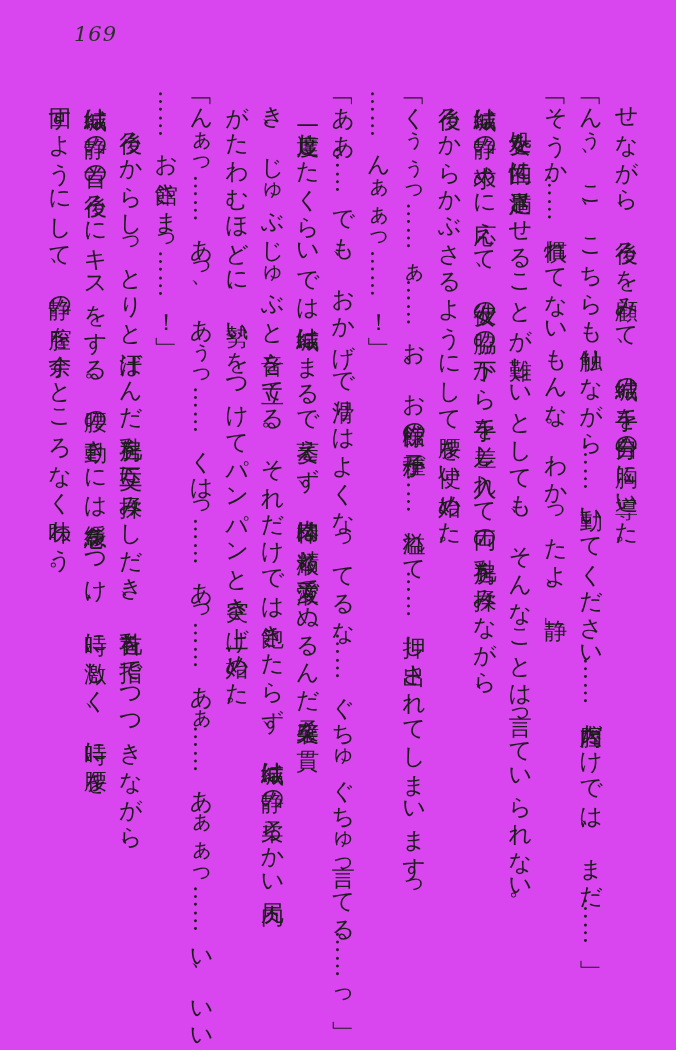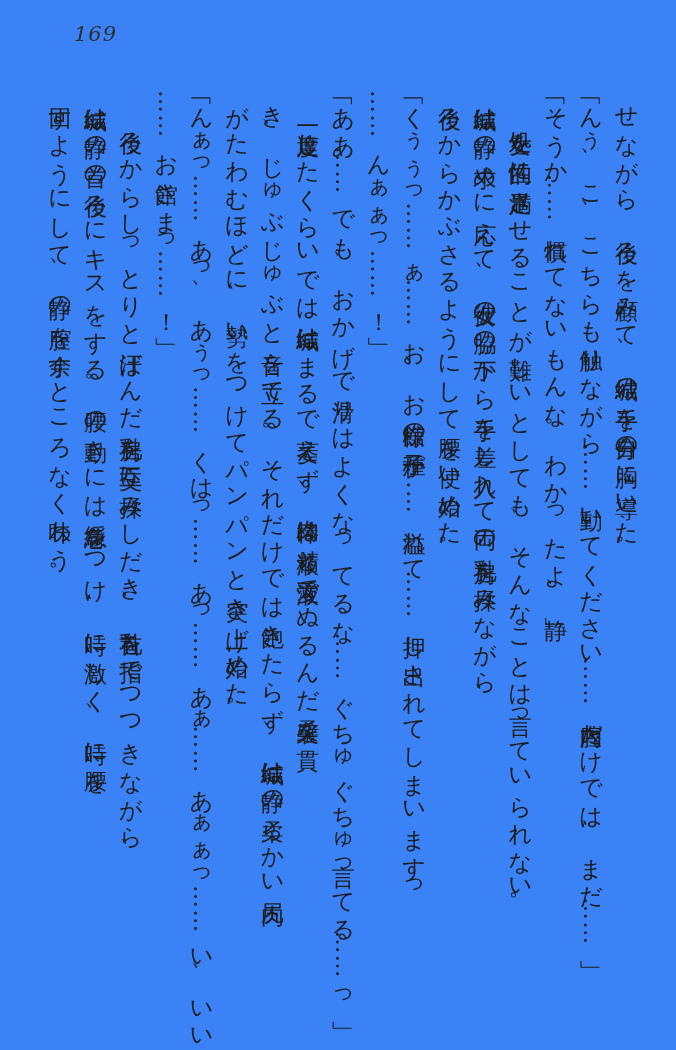--- a/index.html
+++ b/index.html
@@ -10,21 +10,21 @@
     width: 676px;
     height: 1050px;
     background: #fbfbf9;
     overflow: hidden;
     position: relative;
     font-family: "DejaVu Serif", "Liberation Serif", serif;
   }
   .page {
     position: absolute;
     inset: 0;
-    background: #3b82f6;
+    background: #d946ef;
   }
   .page-number {
     position: absolute;
     top: 22px;
     left: 74px;
     font-size: 21px;
     font-style: italic;
     color: #2e2e2e;
     letter-spacing: 1px;
   }

